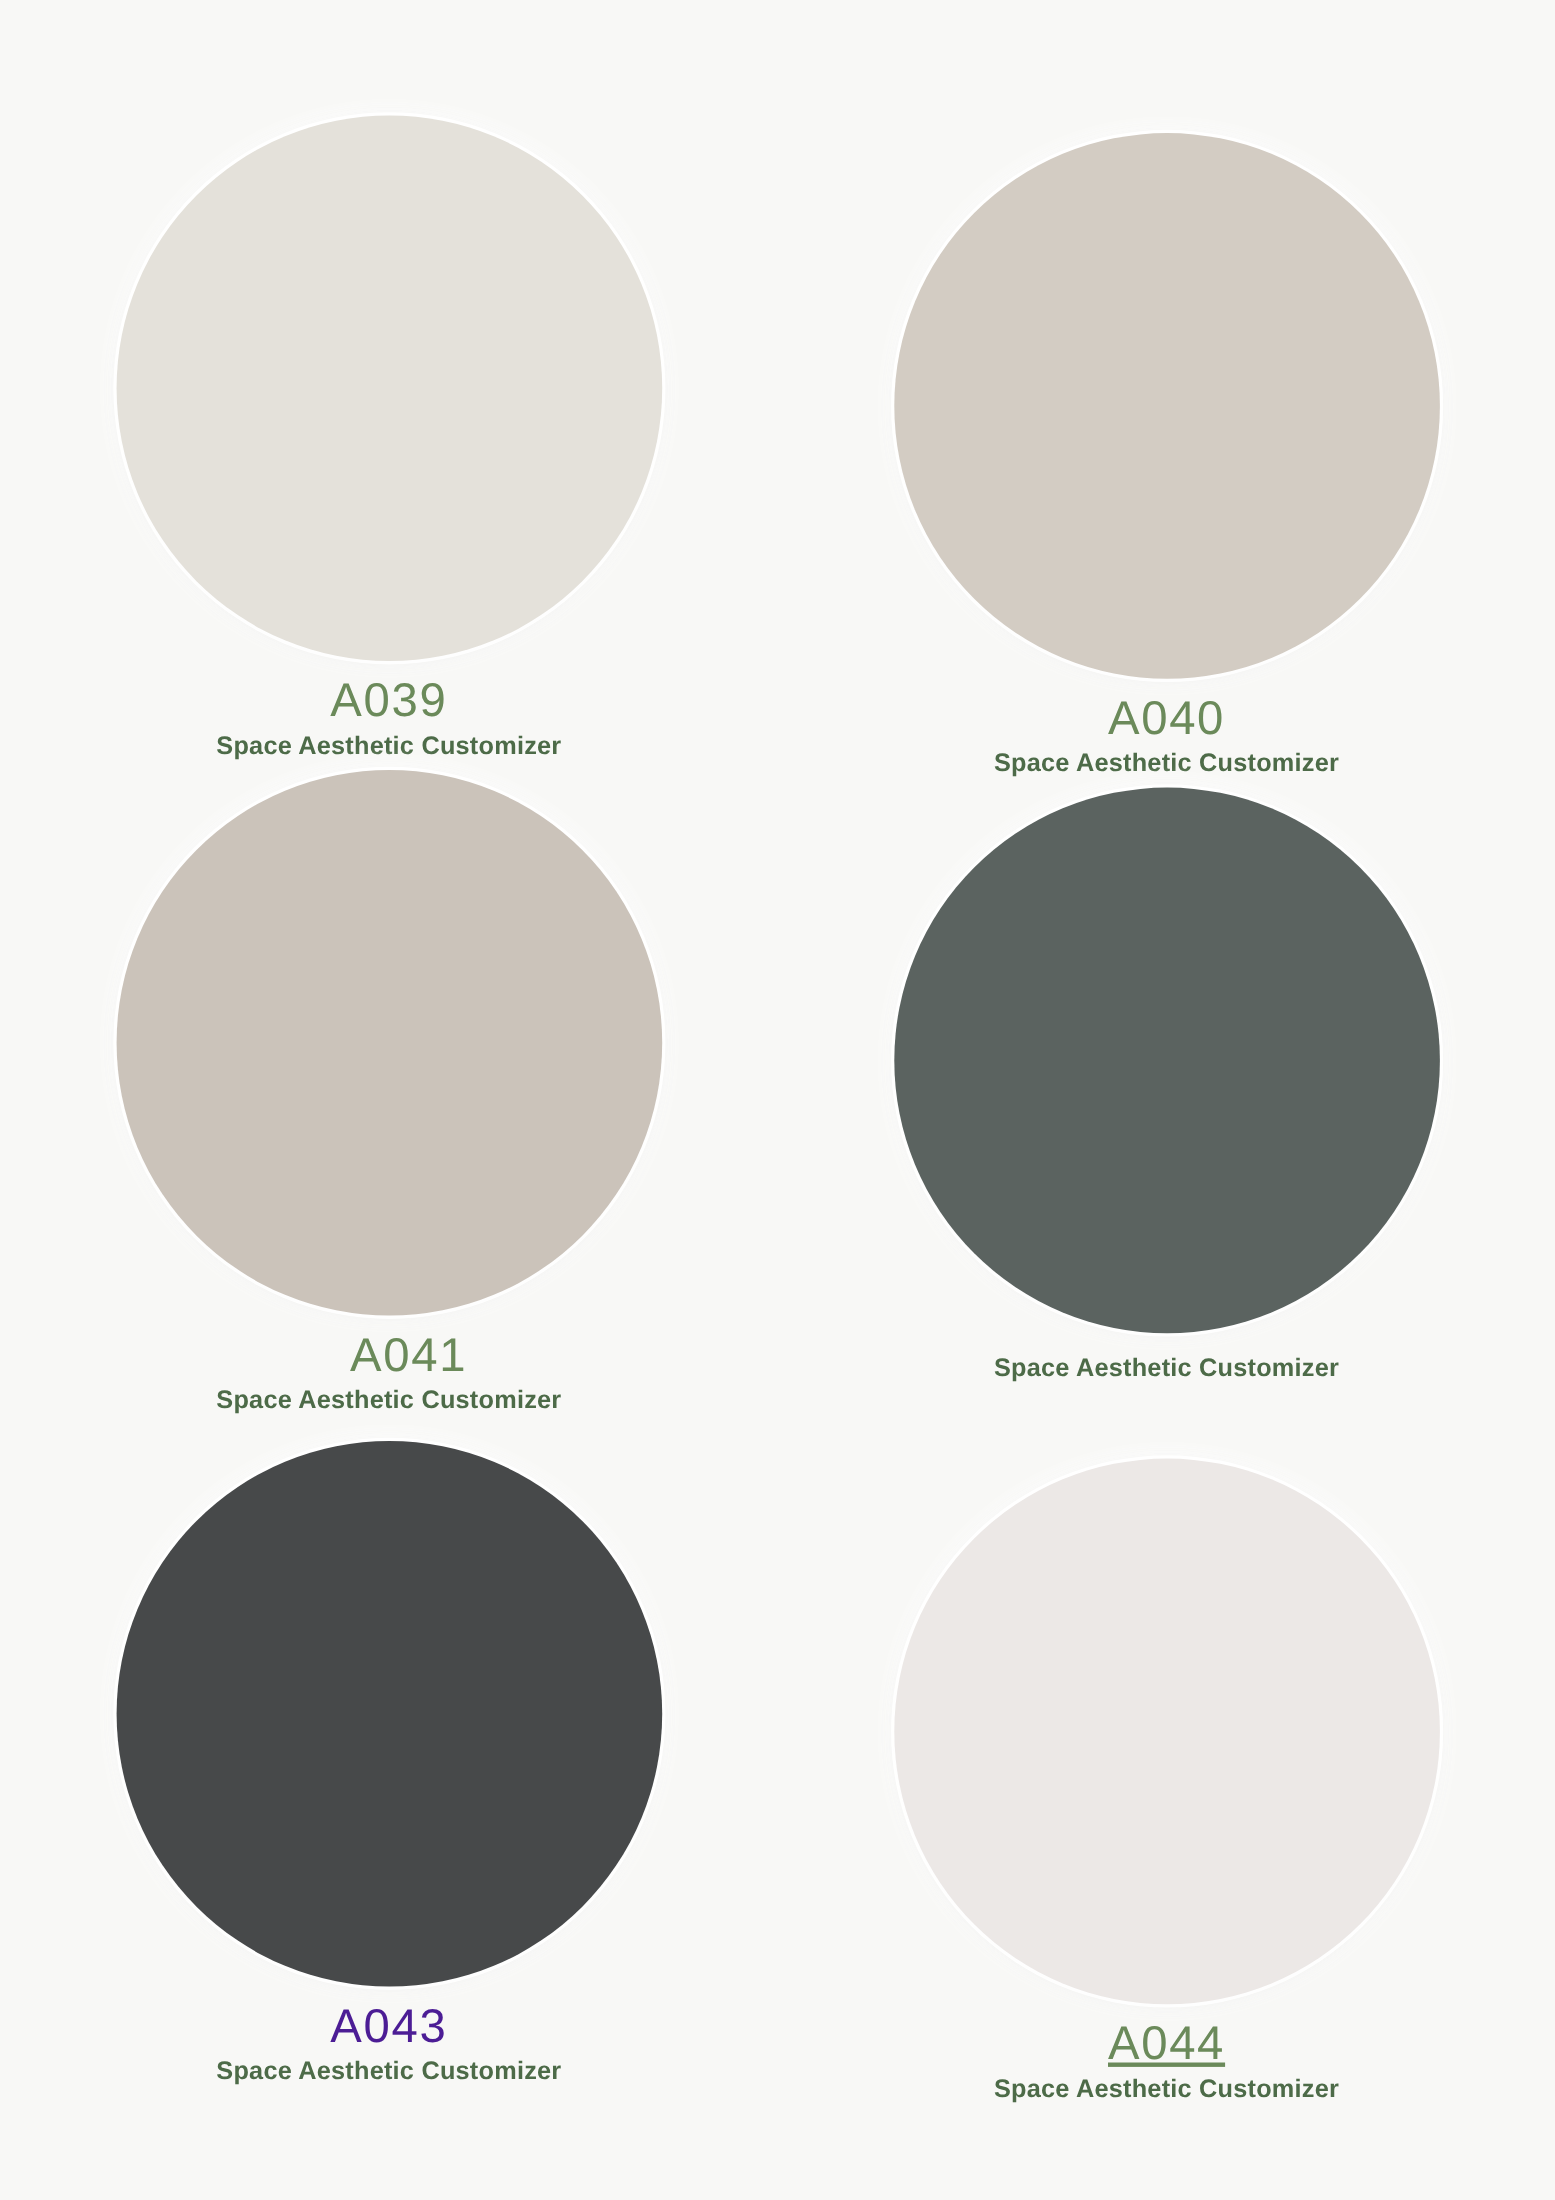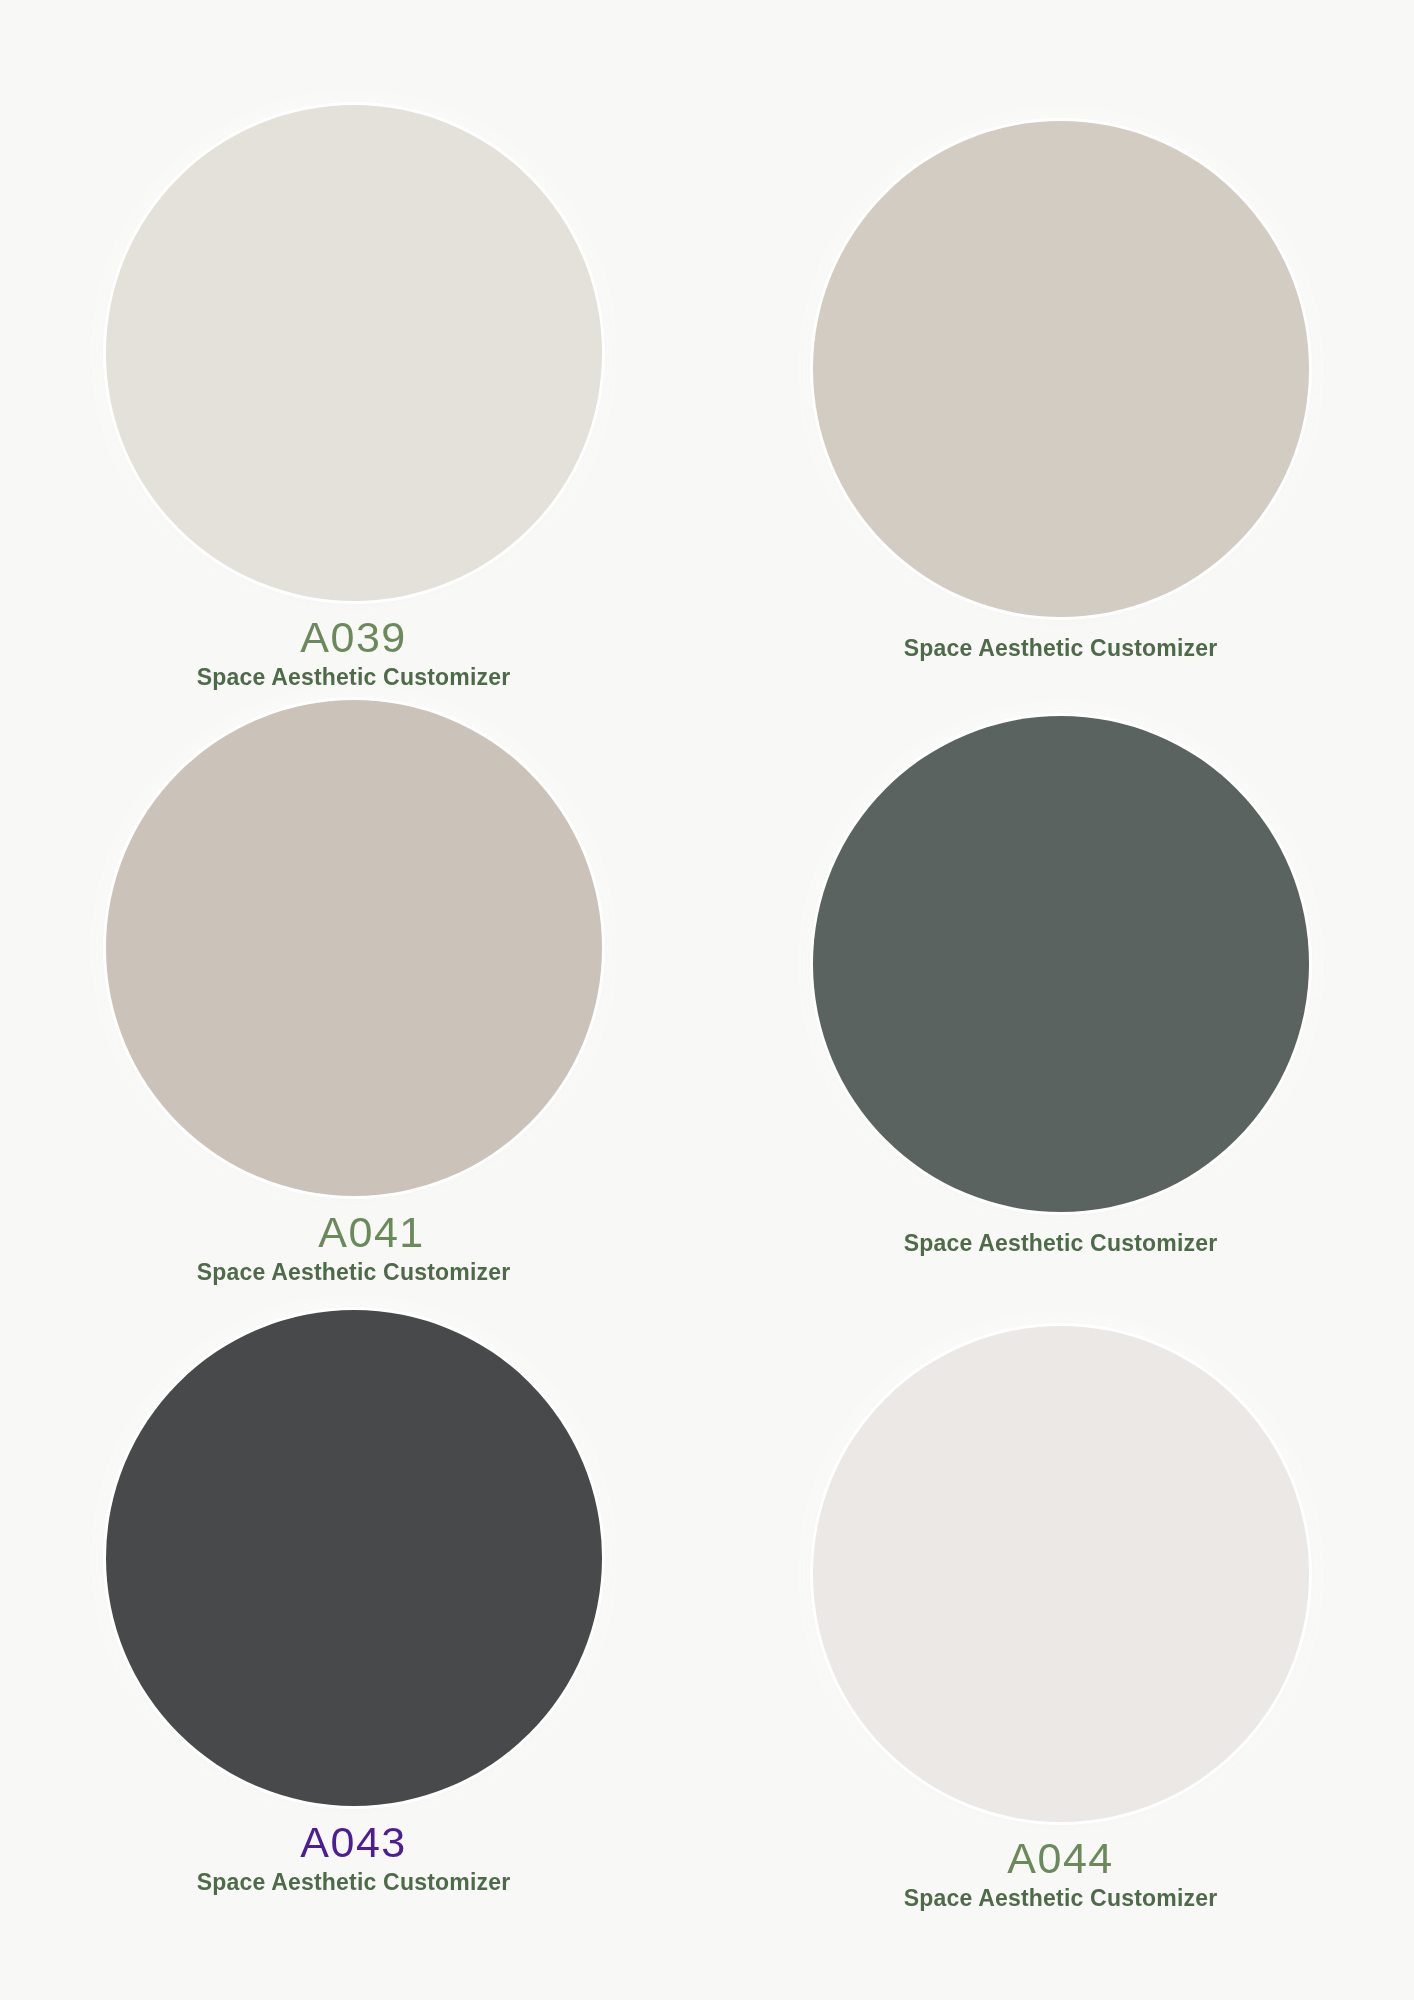--- a/index.html
+++ b/index.html
@@ -122,20 +122,21 @@
         <span class="swatch-subtitle" style="color: rgb(77, 107, 72);">Space Aesthetic Customizer</span>
       </div>
     </div>
 
     <div class="swatch-cell col-right row-1">
       <div class="swatch-disc-wrap">
         <div class="swatch-halo" style="background: rgb(255, 255, 255);"></div>
         <div class="swatch-disc" style="background-color: rgb(211, 204, 195);"></div>
       </div>
       <div class="swatch-caption">
+        <span class="swatch-code" style="color: rgb(107, 138, 90);">A040</span>
         <span class="swatch-subtitle" style="color: rgb(77, 107, 72);">Space Aesthetic Customizer</span>
       </div>
     </div>
 
     <div class="swatch-cell col-left row-2">
       <div class="swatch-disc-wrap">
         <div class="swatch-halo" style="background: rgb(255, 255, 255);"></div>
         <div class="swatch-disc" style="background-color: rgb(203, 195, 186);"></div>
       </div>
       <div class="swatch-caption">
@@ -164,19 +165,19 @@
         <span class="swatch-subtitle" style="color: rgb(77, 107, 72);">Space Aesthetic Customizer</span>
       </div>
     </div>
 
     <div class="swatch-cell col-right row-3">
       <div class="swatch-disc-wrap">
         <div class="swatch-halo" style="background: rgb(255, 255, 255);"></div>
         <div class="swatch-disc" style="background-color: rgb(236, 232, 230);"></div>
       </div>
       <div class="swatch-caption">
-        <span class="swatch-code" style="color: rgb(107, 138, 90);">A044</span>
+        <span class="swatch-code" style="color: rgb(107, 138, 90); text-decoration: underline;">A044</span>
         <span class="swatch-subtitle" style="color: rgb(77, 107, 72);">Space Aesthetic Customizer</span>
       </div>
     </div>
 
   </div>
 </div>
 
 </body></html>

